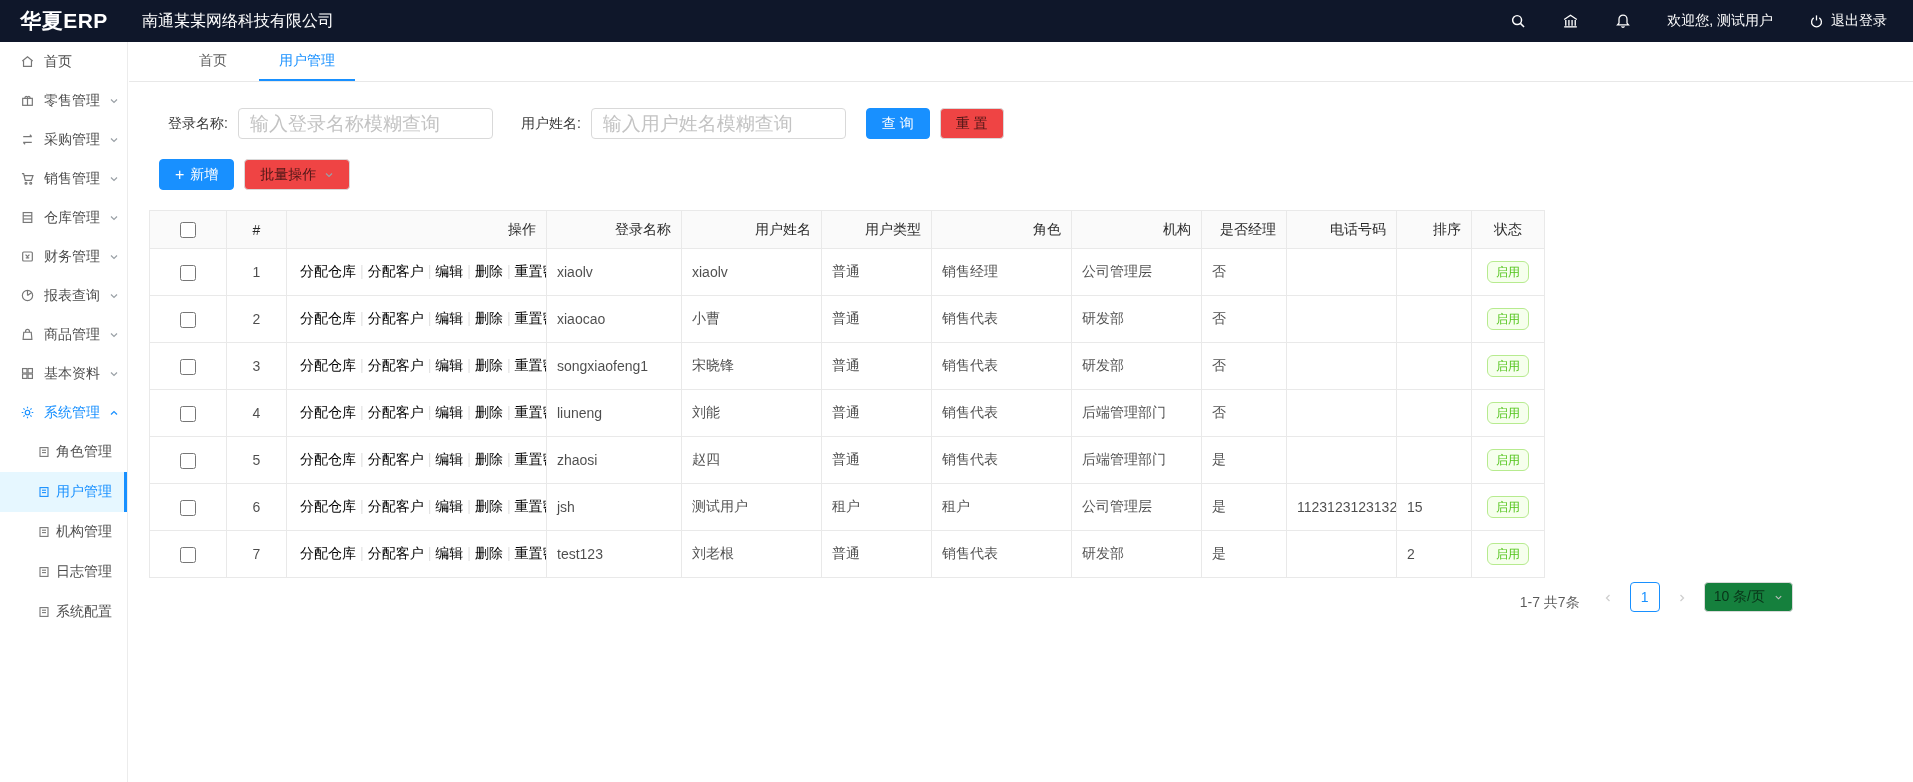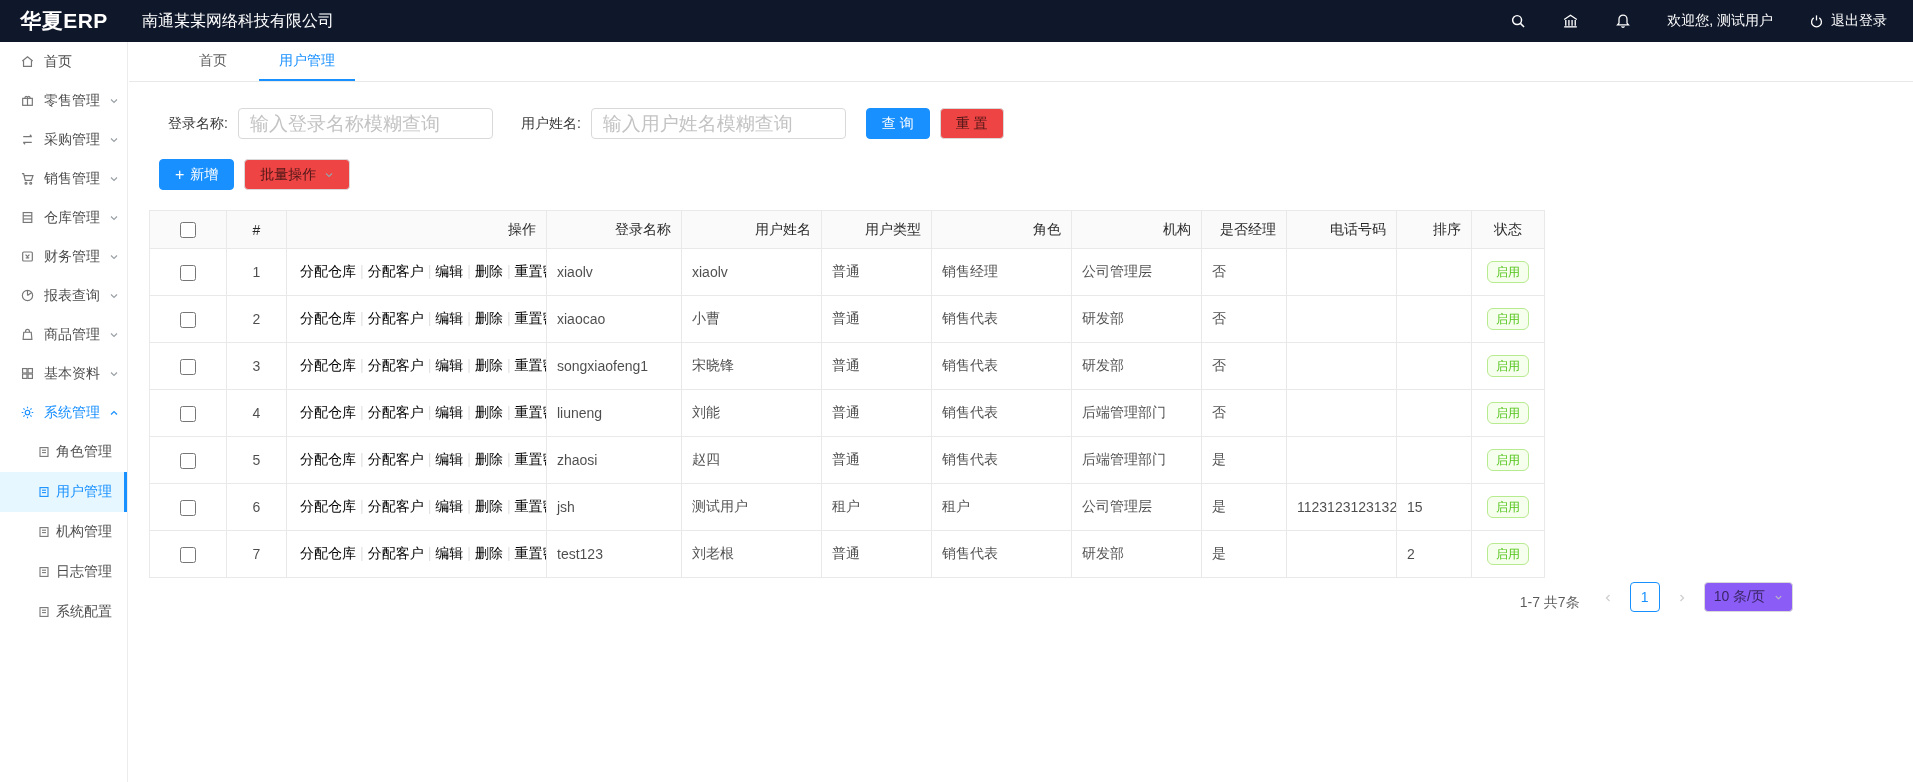--- a/index.html
+++ b/index.html
@@ -76,21 +76,21 @@
     border-radius:6px; padding:3px 8px; font-size:12px; line-height:1.2; cursor:pointer; }
 
   
   .pagination { position:absolute; top:500px; left:12px; width:1652px;
     display:flex; align-items:flex-end; justify-content:flex-end; gap:8px; color:rgba(0,0,0,.65); }
   .pg-total { margin-right:6px; }
   .pg-arrow { width:28px; height:28px; display:flex; align-items:center; justify-content:center;
     color:#cfcfcf; cursor:pointer; }
   .pg-num { min-width:30px; height:30px; border:1px solid #1890ff; color:#1890ff; background:#fff;
     border-radius:4px; display:flex; align-items:center; justify-content:center; cursor:pointer; }
-  .pg-size { height:30px; border:1px solid #d9d9d9; border-radius:4px; background:#8b5cf6;
+  .pg-size { height:30px; border:1px solid #d9d9d9; border-radius:4px; background:#15803d;
     display:flex; align-items:center; gap:9px; padding:0 9px; color:rgba(0,0,0,.60); cursor:pointer; }
 </style>
 </head>
 <body>
 
 <header class="topbar">
   <div class="logo">华夏ERP</div>
   <div class="company">南通某某网络科技有限公司</div>
   <div class="topbar-right">
     <span class="tb-icon">

